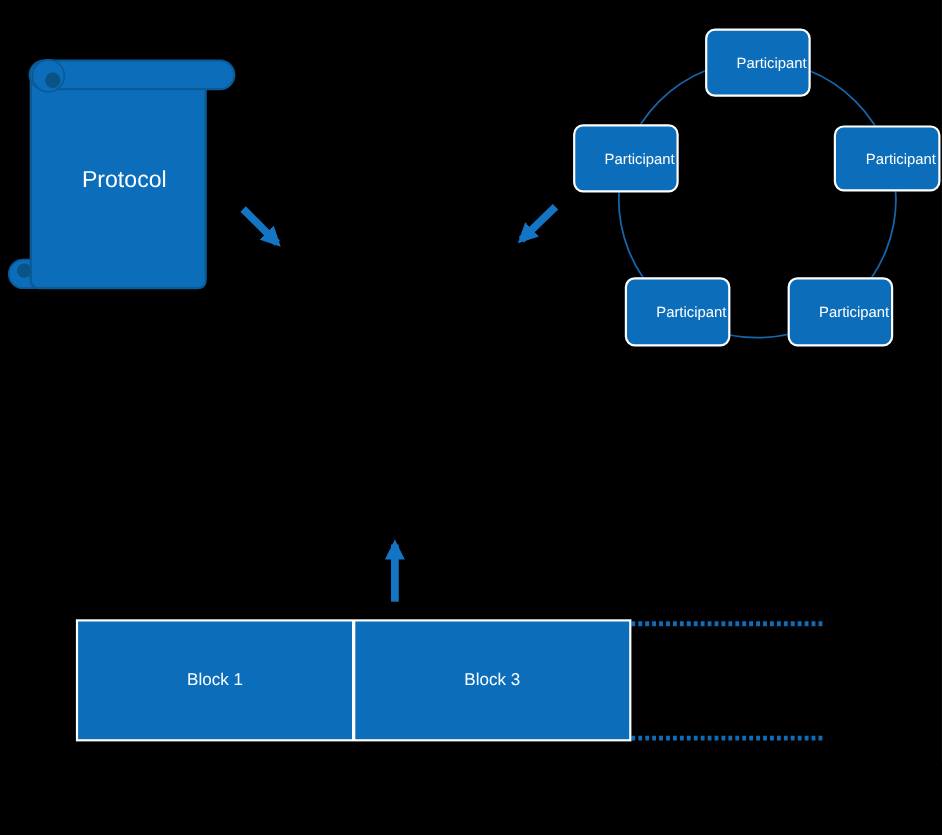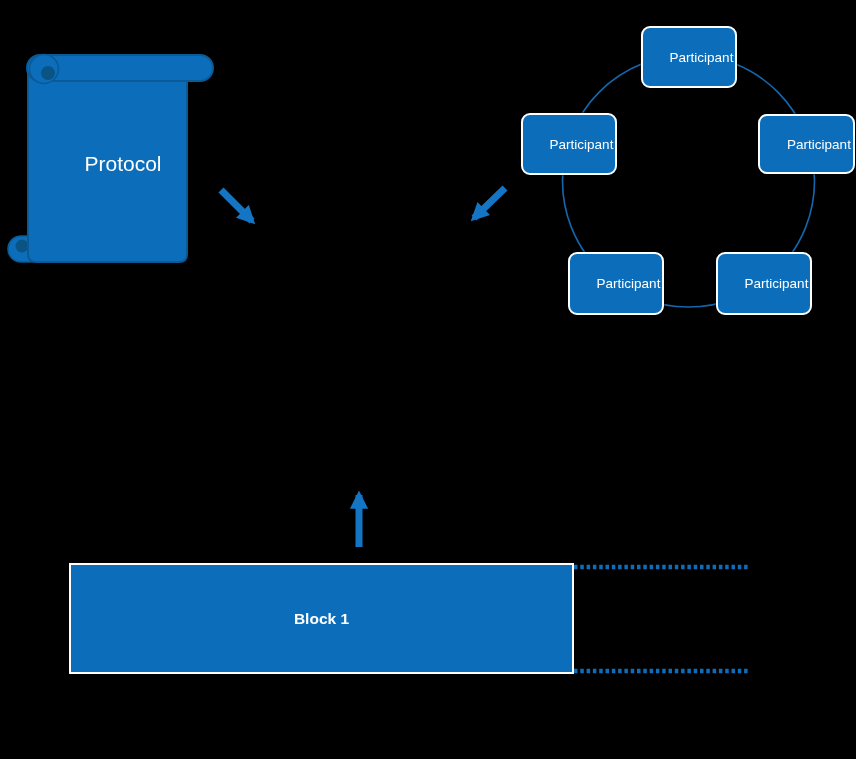--- a/index.html
+++ b/index.html
@@ -44,29 +44,29 @@
   .p3{left:568px;top:252px;height:63px;}
   .p4{left:716px;top:252px;height:63px;}
   .cryptoasset{
     left:242px;top:230px;width:236px;height:236px;
     background:var(--main-blue);
     border:3px solid var(--circle-stroke);
     border-radius:50%;
     font-size:20px;
   }
   .protocol-label{
-    left:38px;top:140px;width:145px;height:48px;
+    left:28px;top:140px;width:145px;height:48px;
     font-size:21px;
     z-index:3;
   }
   .block-row{
     position:absolute;z-index:2;
     left:69px;top:563px;width:505px;height:111px;
     background:#ffffff;
-    display:flex;gap:3px;padding:2px;font-weight:bold;
+    display:flex;gap:3px;padding:2px;
   }
   .block{
     flex:1;
     background:var(--main-blue);
     display:flex;align-items:center;justify-content:center;
     color:var(--text-white);
     font-size:15.5px;
   }
 </style>
 </head>
@@ -104,15 +104,16 @@
 
   <div class="node participant p0">Participant</div>
   <div class="node participant p1">Participant</div>
   <div class="node participant p2">Participant</div>
   <div class="node participant p3">Participant</div>
   <div class="node participant p4">Participant</div>
 
 
   <div class="block-row">
     <div class="block">Block 1</div>
+    <div class="block">Block 3</div>
   </div>
 
 </div>
 
 </body></html>

